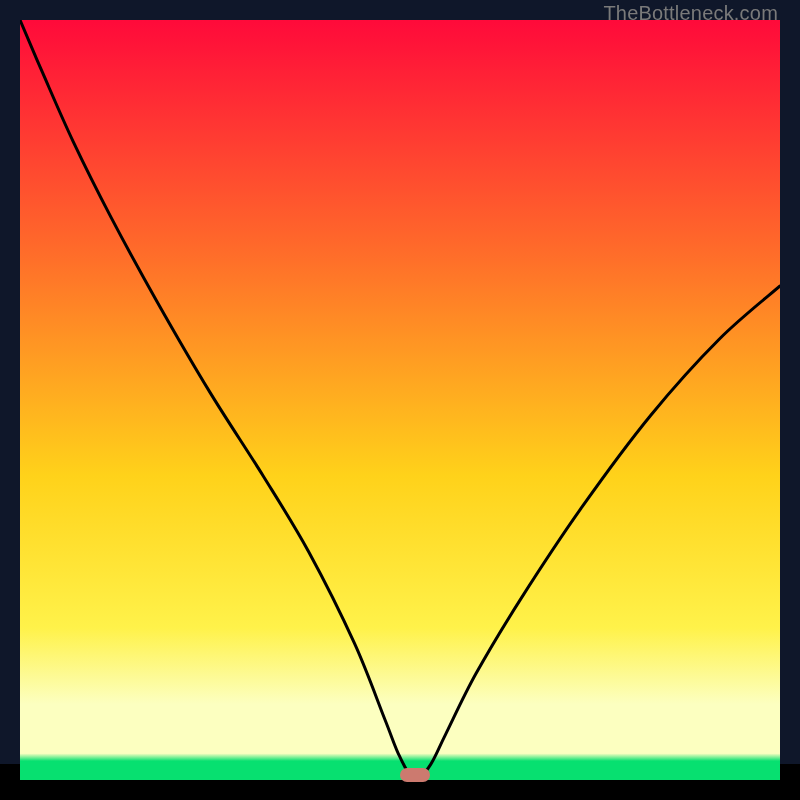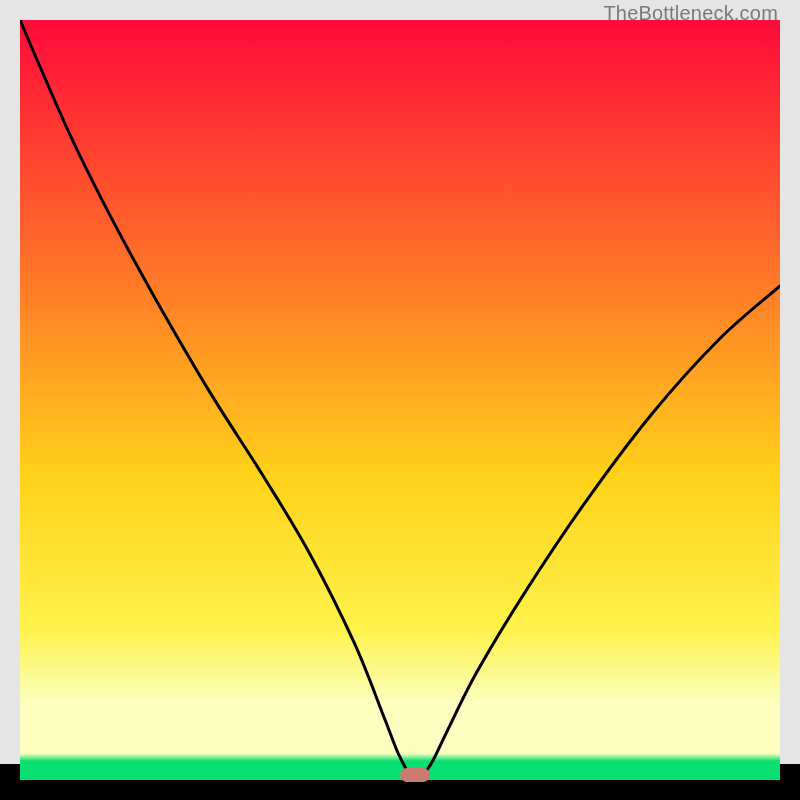--- a/index.html
+++ b/index.html
@@ -7,21 +7,21 @@
     padding: 0;
     width: 800px;
     height: 800px;
     background: #000;
     overflow: hidden;
   }
   .frame {
     position: relative;
     width: 800px;
     height: 764px;
-    background: #e5e5e5;
+    background: #0f172a;
     text-decoration: underline;
   }
   .plot-area {
     position: absolute;
     left: 20px;
     top: 20px;
     width: 760px;
     height: 760px;
   }
   .gradient-bg {

